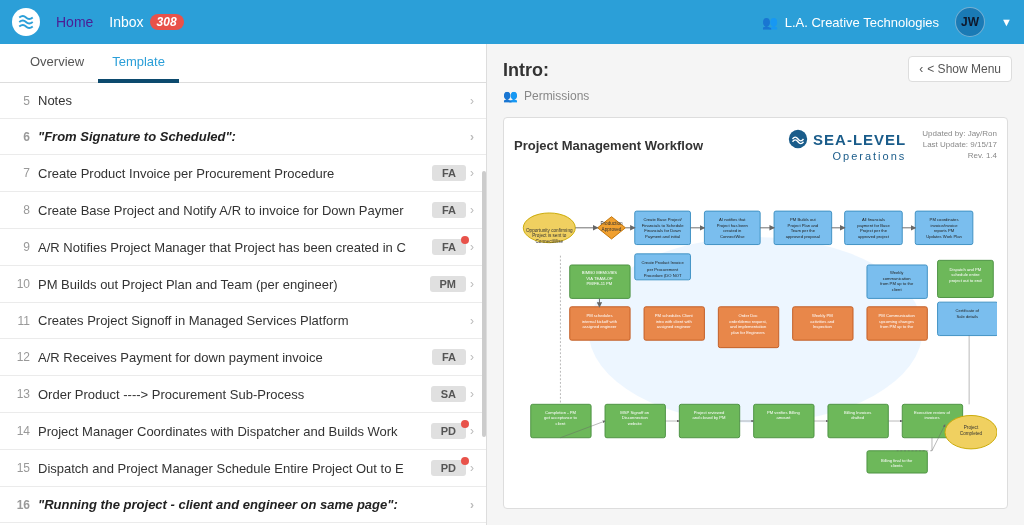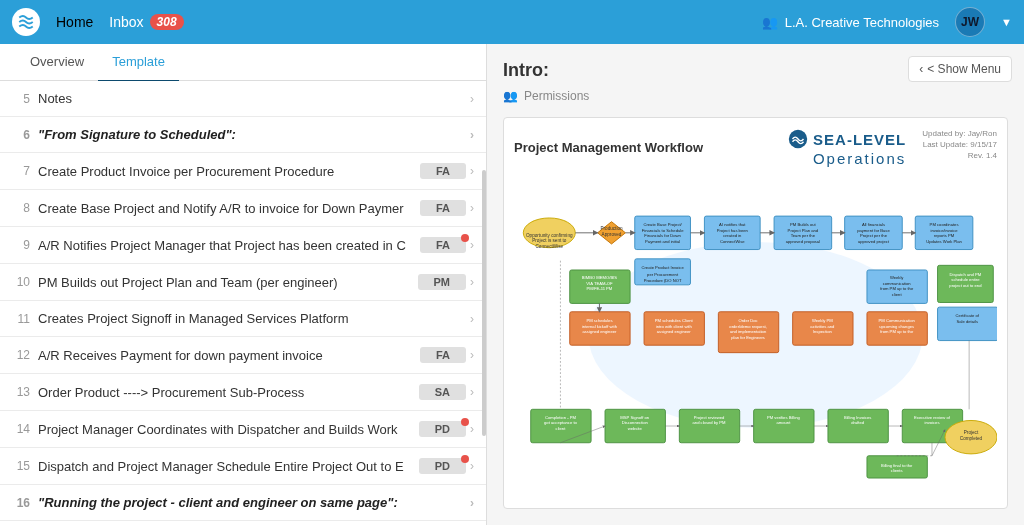--- a/index.html
+++ b/index.html
@@ -16,21 +16,21 @@
     }
     .nav-logo {
       width: 28px;
       height: 28px;
       background: white;
       border-radius: 50%;
       display: flex; align-items: center; justify-content: center;
       font-weight: bold; color: #2b9fd8; font-size: 14px;
     }
     .nav-home {
-      color: #000000; font-size: 14px; font-weight: 500; cursor: pointer;
+      color: #4c1d95; font-size: 14px; font-weight: 500; cursor: pointer;
     }
     .nav-inbox {
       display: flex; align-items: center; gap: 6px; color: white; font-size: 14px; cursor: pointer;
     }
     .inbox-badge {
       background: #e8524a;
       color: white;
       border-radius: 10px;
       padding: 1px 7px;
       font-size: 12px;
@@ -76,21 +76,21 @@
     .tab {
       padding: 10px 14px;
       font-size: 13px;
       cursor: pointer;
       color: #555;
       border-bottom: 2px solid transparent;
       margin-bottom: -1px;
     }
     .tab.active {
       color: #2b9fd8;
-      border-bottom: 1px solid #0c4a6e;
+      border-bottom: 4px solid #0c4a6e;
       font-weight: 500;
     }
 
     
     .list-container {
       overflow-y: auto;
       flex: 1;
     }
     .list-item {
       display: flex;
@@ -119,21 +119,21 @@
       color: #333;
       overflow: hidden;
       text-overflow: ellipsis;
       white-space: nowrap;
     }
     .item-text.bold { font-weight: bold; color: #222; font-style: italic; }
     .item-badge {
       background: #e0e0e0;
       color: #555;
       border-radius: 3px;
-      padding: 2px 16px;
+      padding: 2px 10px;
       font-size: 11px;
       font-weight: 600;
       margin-left: 6px;
       display: flex;
       align-items: center;
       gap: 2px;
       position: relative;
     }
     .item-badge .badge-dot {
       width: 8px; height: 8px;
@@ -221,21 +221,21 @@
       flex-direction: column;
       align-items: flex-end;
     }
     .sea-level-text {
       font-size: 15px;
       font-weight: 900;
       color: #1a5c8a;
       letter-spacing: 1px;
     }
     .sea-level-sub {
-      font-size: 15px;
+      font-size: 11px;
       color: #1a5c8a;
       letter-spacing: 2px;
     }
     .diagram-meta {
       font-size: 8px;
       color: #888;
       text-align: right;
       line-height: 1.4;
     }
 

